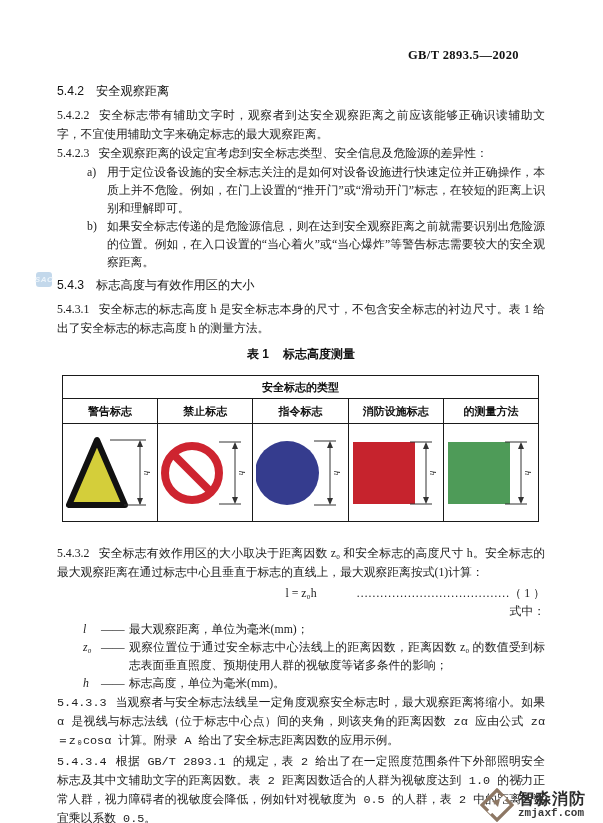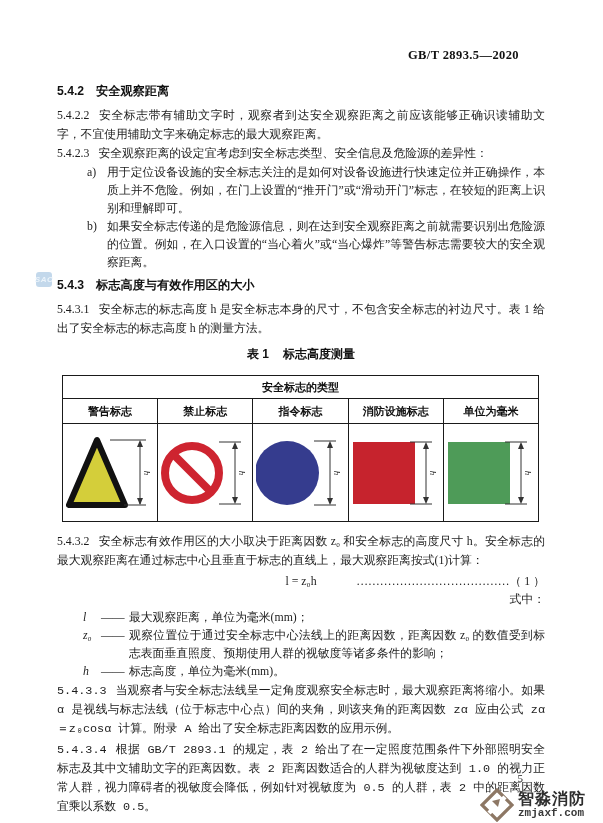--- a/index.html
+++ b/index.html
@@ -5,25 +5,25 @@
   html,body{margin:0;padding:0;background:#e9e9e9;}
   .page{
     position:relative;width:603px;height:823px;background:#ffffff;
     font-family:"Liberation Serif","DejaVu Serif",serif;
     color:#1c1c1c;overflow:hidden;margin:0 auto;
   }
   .std-header{padding-top:48px;padding-right:84px;text-align:right;
     font-weight:bold;font-size:12.5px;letter-spacing:.4px;color:#111;}
   .content{margin-left:57px;width:488px;}
   .sec-head{margin:20px 0 0 0;font-family:"Liberation Sans","DejaVu Sans",sans-serif;
-    font-weight:bold;font-size:12.2px;color:#111;}
+    font-weight:normal;font-size:12.2px;color:#111;}
   .sec-head .num{margin-right:12px;}
   .para{font-size:11.8px;line-height:19px;text-align:justify;margin:0;}
   .para .num{margin-right:9px;}
-  .mt8{margin-top:8px;} .mt6{margin-top:6px;} .mt10{margin-top:10px;} .mt2{margin-top:2px;font-family:Liberation Mono, monospace;}
+  .mt8{margin-top:8px;} .mt6{margin-top:6px;} .mt10{margin-top:22px;} .mt2{margin-top:2px;font-family:Liberation Mono, monospace;}
   .list-item{display:flex;margin-left:30px;font-size:11.8px;line-height:18px;}
   .list-item .lbl{width:20px;flex:0 0 20px;}
   .list-item .itext{flex:1;text-align:justify;}
   .caption{margin-top:8px;text-align:center;font-family:"Liberation Sans","DejaVu Sans",sans-serif;
     font-weight:bold;font-size:12px;color:#111;}
   .caption .cap-label{margin-right:14px;}
   table.t1{border-collapse:collapse;table-layout:fixed;width:477px;margin:6px 0 0 5px;}
   table.t1 td{border:1px solid #1a1a1a;text-align:center;vertical-align:middle;padding:0;}
   table.t1{border:1.4px solid #1a1a1a;}
   .t1-head{height:23px;font-family:"Liberation Sans","DejaVu Sans",sans-serif;
@@ -88,21 +88,21 @@
     <table class="t1">
       <tbody>
           <tr class="t1-head">
         <td colspan="5">安全标志的类型</td>
       </tr>
       <tr class="t1-cols">
         <td>警告标志</td>
         <td>禁止标志</td>
         <td>指令标志</td>
         <td>消防设施标志</td>
-        <td>单位为毫米</td>
+        <td>的测量方法</td>
       </tr>
       <tr class="t1-signs">
         <td>
           <div class="sign-wrap">
           <svg width="88" height="80" viewBox="0 0 88 80">
             <polygon points="31,7 3,72 59,72" fill="#d4ce3a" stroke-width="6" stroke-linejoin="round" stroke="#111111"></polygon>
             <path d="M44 7 H80 M58 72 H80" fill="none" stroke-width="1" stroke="#333333"></path>
             <line x1="74" y1="9" x2="74" y2="71" stroke-width="1" stroke="#333333"></line>
             <path d="M74 7 l-3 7 h6 z" fill="#333333"></path>
             <path d="M74 72 l-3 -7 h6 z" fill="#333333"></path>

